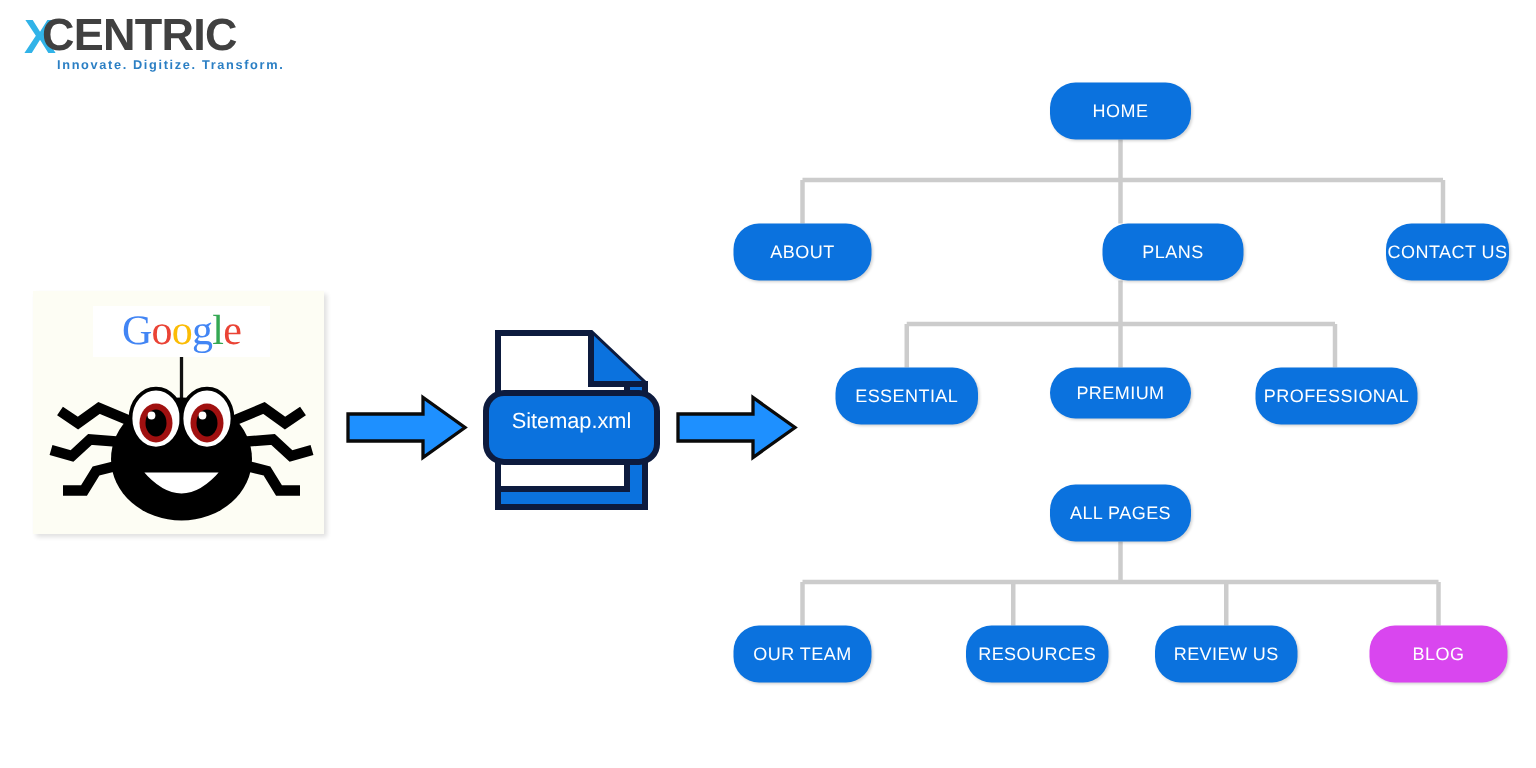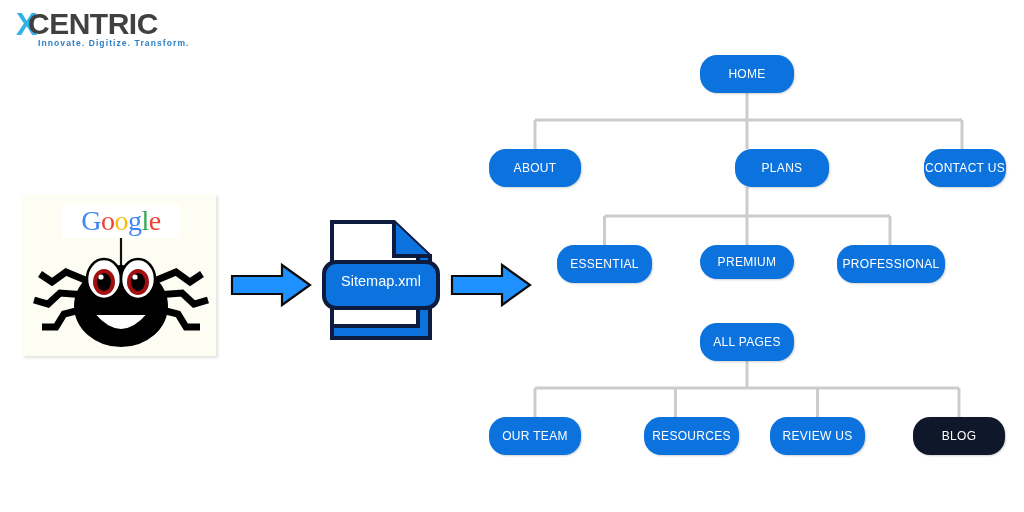--- a/index.html
+++ b/index.html
@@ -254,18 +254,18 @@
       </div>
       <div class="node" style="left: 489px; top: 417px; width: 92px; height: 38px; background: rgb(11, 114, 222);">
         <span>OUR TEAM</span>
       </div>
       <div class="node" style="left: 644px; top: 417px; width: 95px; height: 38px; background: rgb(11, 114, 222);">
         <span>RESOURCES</span>
       </div>
       <div class="node" style="left: 770px; top: 417px; width: 95px; height: 38px; background: rgb(11, 114, 222);">
         <span>REVIEW US</span>
       </div>
-      <div class="node" style="left: 913px; top: 417px; width: 92px; height: 38px; background: #0f172a;">
+      <div class="node" style="left: 913px; top: 417px; width: 92px; height: 38px; background: #d946ef;">
         <span>BLOG</span>
       </div>
     </div>
 
 </div>
 
 </body></html>

